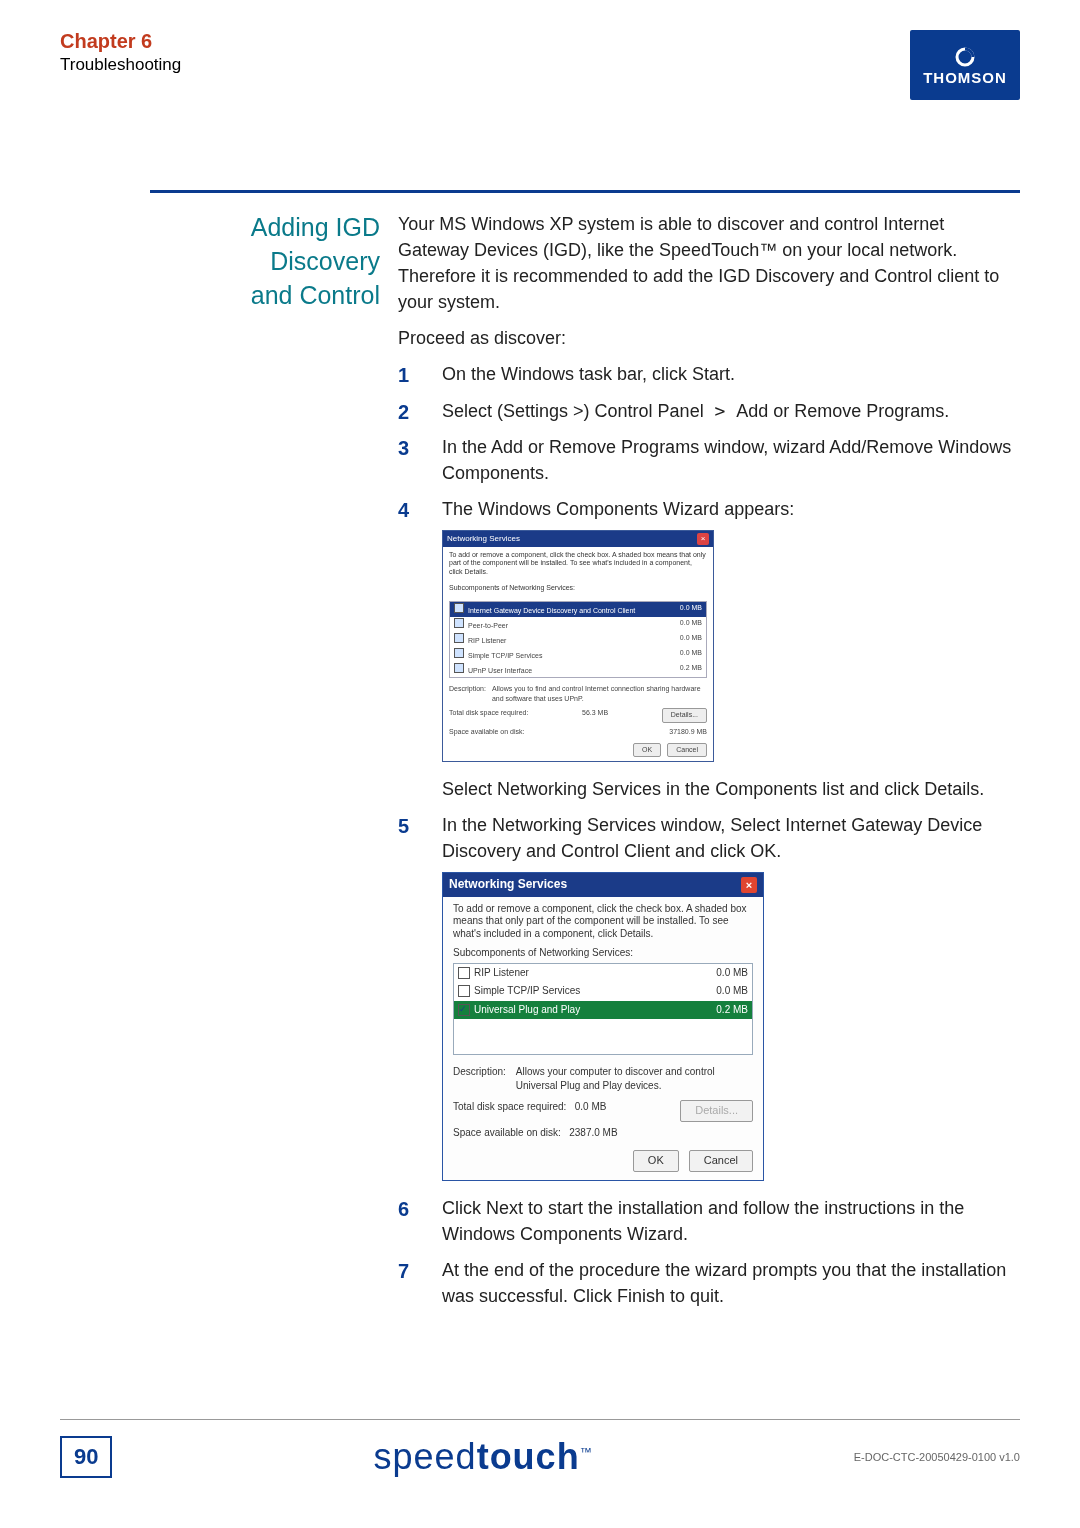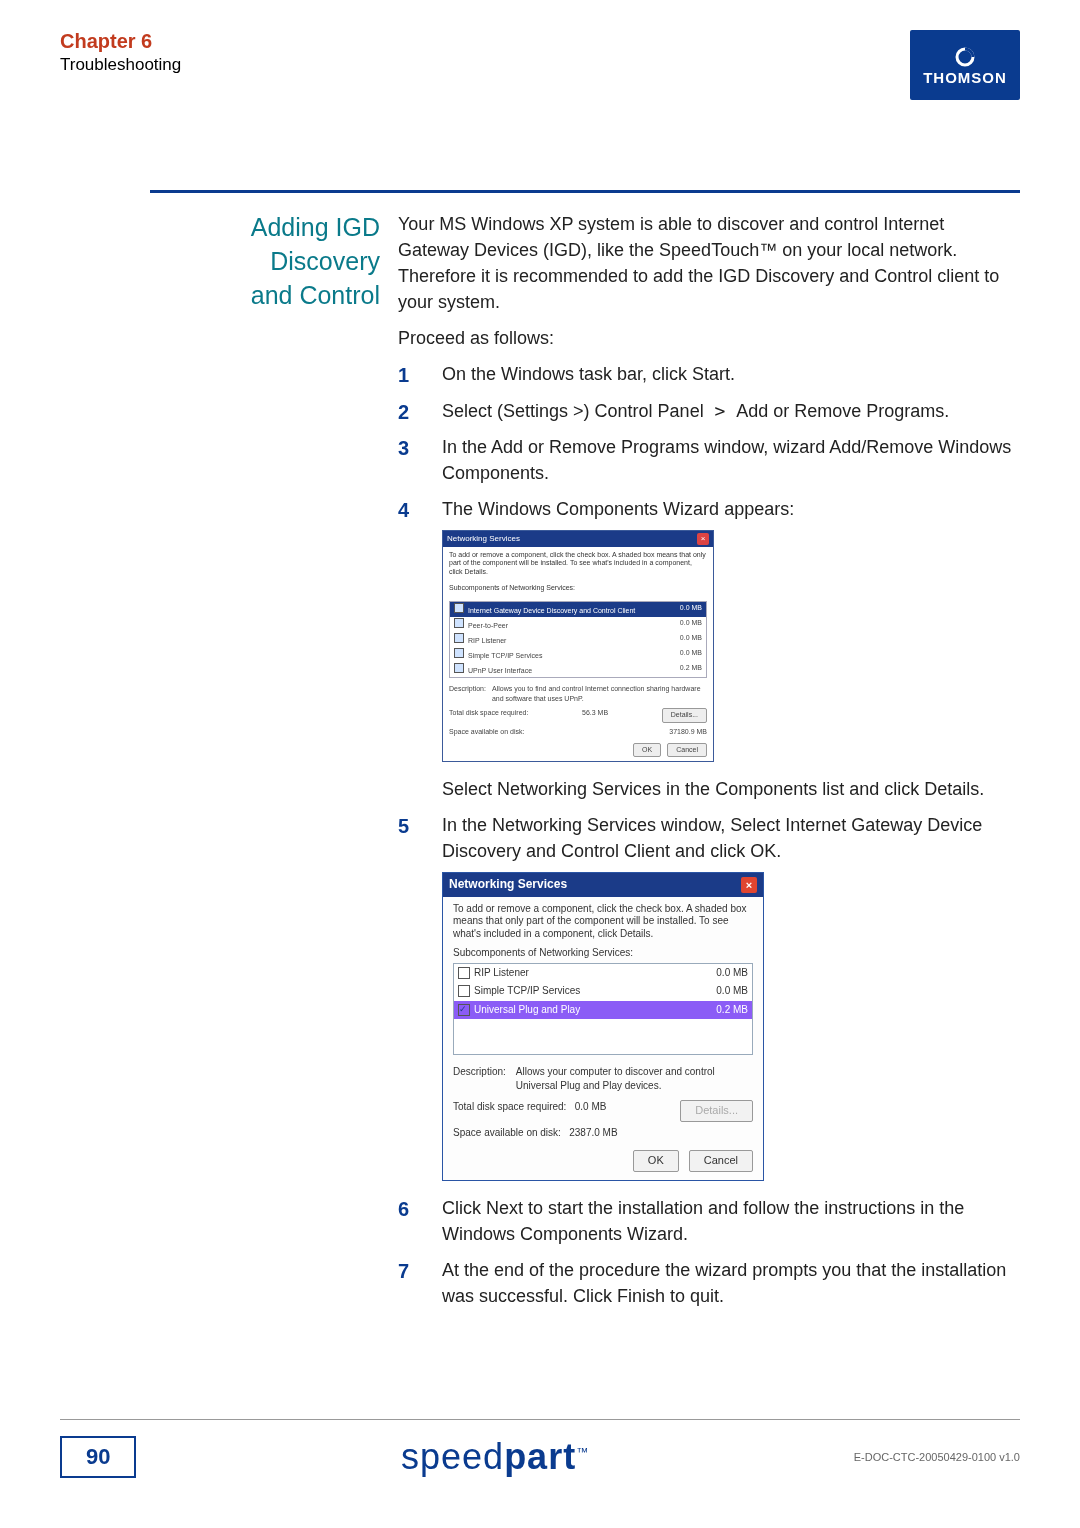--- a/index.html
+++ b/index.html
@@ -149,21 +149,21 @@
     width: 16px; height: 16px; background:#e04530; color:#fff;
     text-align:center; line-height:16px; font-size:11px; border-radius:2px;
   }
   .dlg2 .desc { padding:6px 10px; font-size:10px; line-height:1.25; }
   .dlg2 .subhead { padding:0 10px; font-size:10px; margin-bottom:2px; }
   .dlg2 .list { margin:0 10px 6px 10px; border:1px solid #9ab; height:90px; background:#fff; overflow:hidden; }
   .dlg2 .list .row { display:flex; align-items:center; padding:2px 4px; font-size:10px; justify-content:space-between; }
   .dlg2 .list .row .left { display:flex; align-items:center; gap:4px; }
   .dlg2 .list .row .cb { width:10px; height:10px; border:1px solid #555; display:inline-block; }
   .dlg2 .list .row .cb.checked::after { content:"✓"; font-size:9px; position:relative; top:-3px; left:0; color:#1b3b88; }
-  .dlg2 .list .row.sel { background:#8b5cf6; color:#fff; }
+  .dlg2 .list .row.sel { background:#15803d; color:#fff; }
   .dlg2 .descrow { padding:4px 10px 6px 10px; font-size:10px; display:flex; gap:10px; }
   .dlg2 .descrow .lbl { width:70px; }
   .dlg2 .spacebox { padding:0 10px 4px 10px; font-size:10px; display:flex; justify-content:space-between; }
   .dlg2 .btnrow { display:flex; justify-content:flex-end; gap:10px; padding:6px 10px 8px 10px; }
   .dlg2 .btn {
     border:1px solid #999; background:#f2f2f2; padding:2px 14px; font-size:11px; border-radius:2px;
   }
   .dlg2 .btn.disabled { color:#aaa; }
 
   .footerbar {
@@ -175,21 +175,21 @@
     align-items: center;
     justify-content: space-between;
     border-top: 1px solid #999;
     padding-top: 16px;
   }
   .pagebox {
     border: 2px solid #0a3b8f;
     color: #0a3b8f;
     font-weight: bold;
     font-size: 22px;
-    padding: 6px 24px;
+    padding: 6px 12px;
   }
   .brand {
     font-size: 36px;
     color: #0a3b8f;
     font-family: Arial, sans-serif;
     letter-spacing: 1px;
   }
   .brand .thin { font-weight: 300; }
   .brand .bold { font-weight: 700; }
   .brand .tm { font-size: 12px; vertical-align: super; }
@@ -216,21 +216,21 @@
     </div>
   </div>
 
   <div class="content">
     <div class="lefthead">
       <span>Adding IGD Discovery</span><br>
       <span>and Control</span>
     </div>
     <div class="body">
       <p>Your MS Windows XP system is able to discover and control Internet Gateway Devices (IGD), like the SpeedTouch™ on your local network. Therefore it is recommended to add the IGD Discovery and Control client to your system.</p>
-      <p>Proceed as follows:</p>
+      <p>Proceed as discover:</p>
       <ol class="steps">
 
         <li>
           <span class="num">1</span>
           <span>
             <span>On the Windows task bar, click </span><b>Start</b><span>.</span>
           </span>
         </li>
 
         <li>
@@ -378,18 +378,18 @@
           </span>
         </li>
 
       </ol>
     </div>
   </div>
 
   <div class="footerbar">
     <div class="pagebox">90</div>
     <div class="brand">
-      <span class="thin">speed</span><span class="bold">part</span><span class="tm">™</span>
+      <span class="thin">speed</span><span class="bold">touch</span><span class="tm">™</span>
     </div>
     <div class="docnum">E-DOC-CTC-20050429-0100 v1.0</div>
   </div>
 
 </div>
 
 </body></html>

